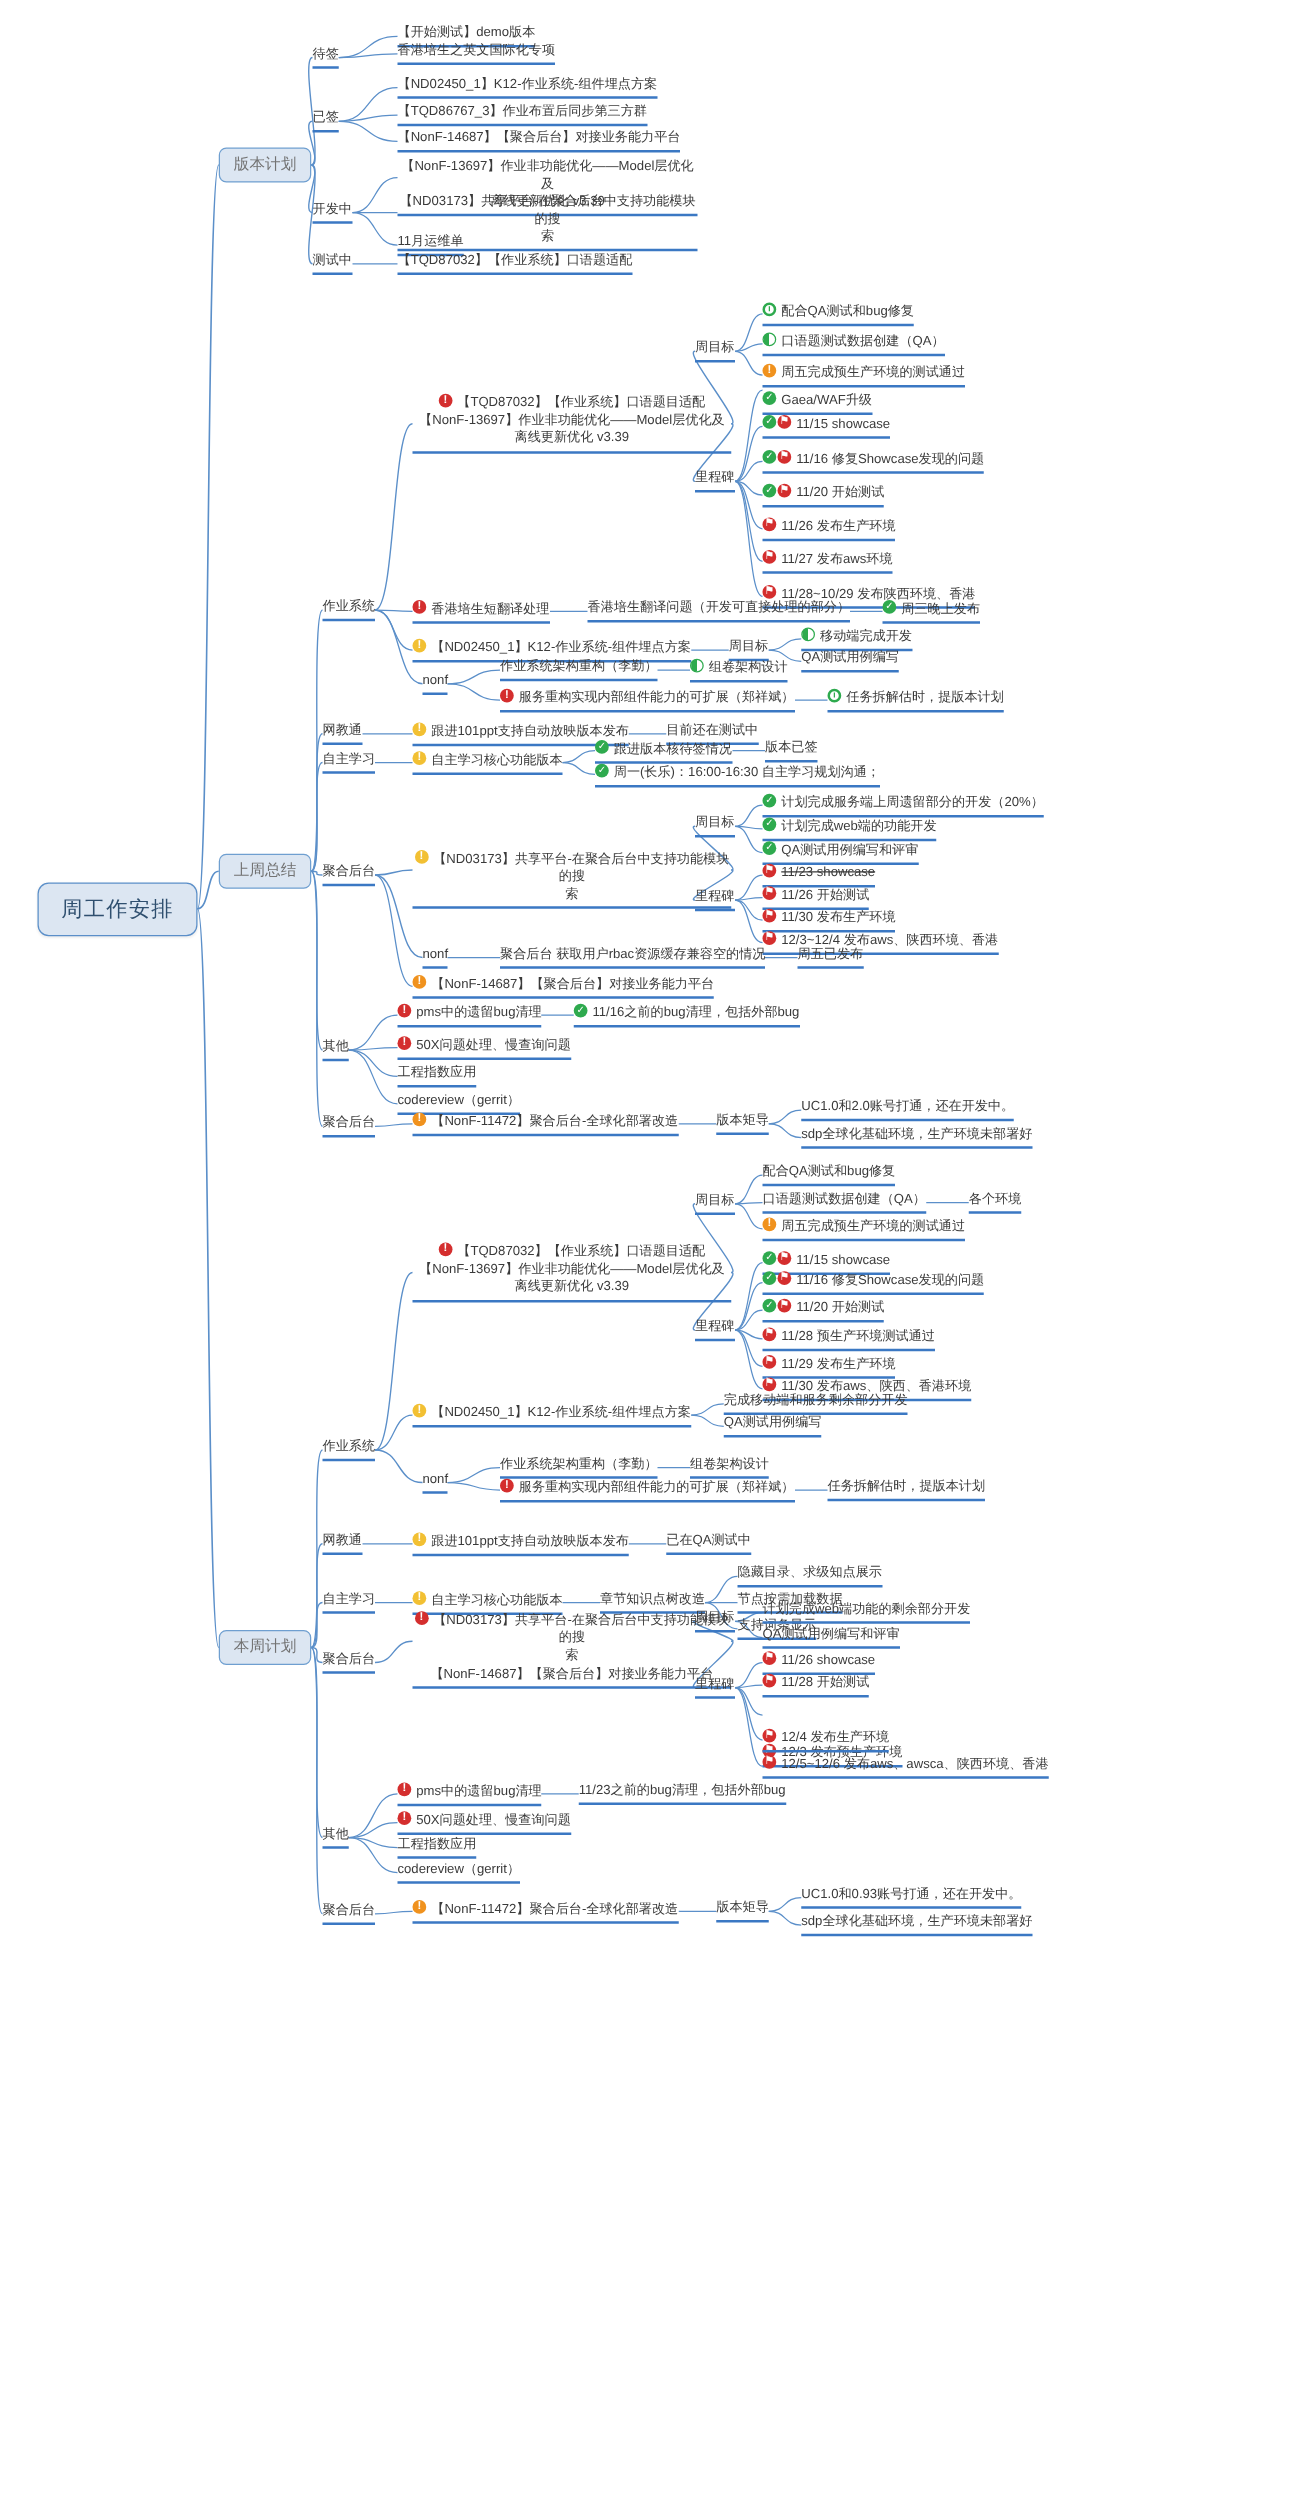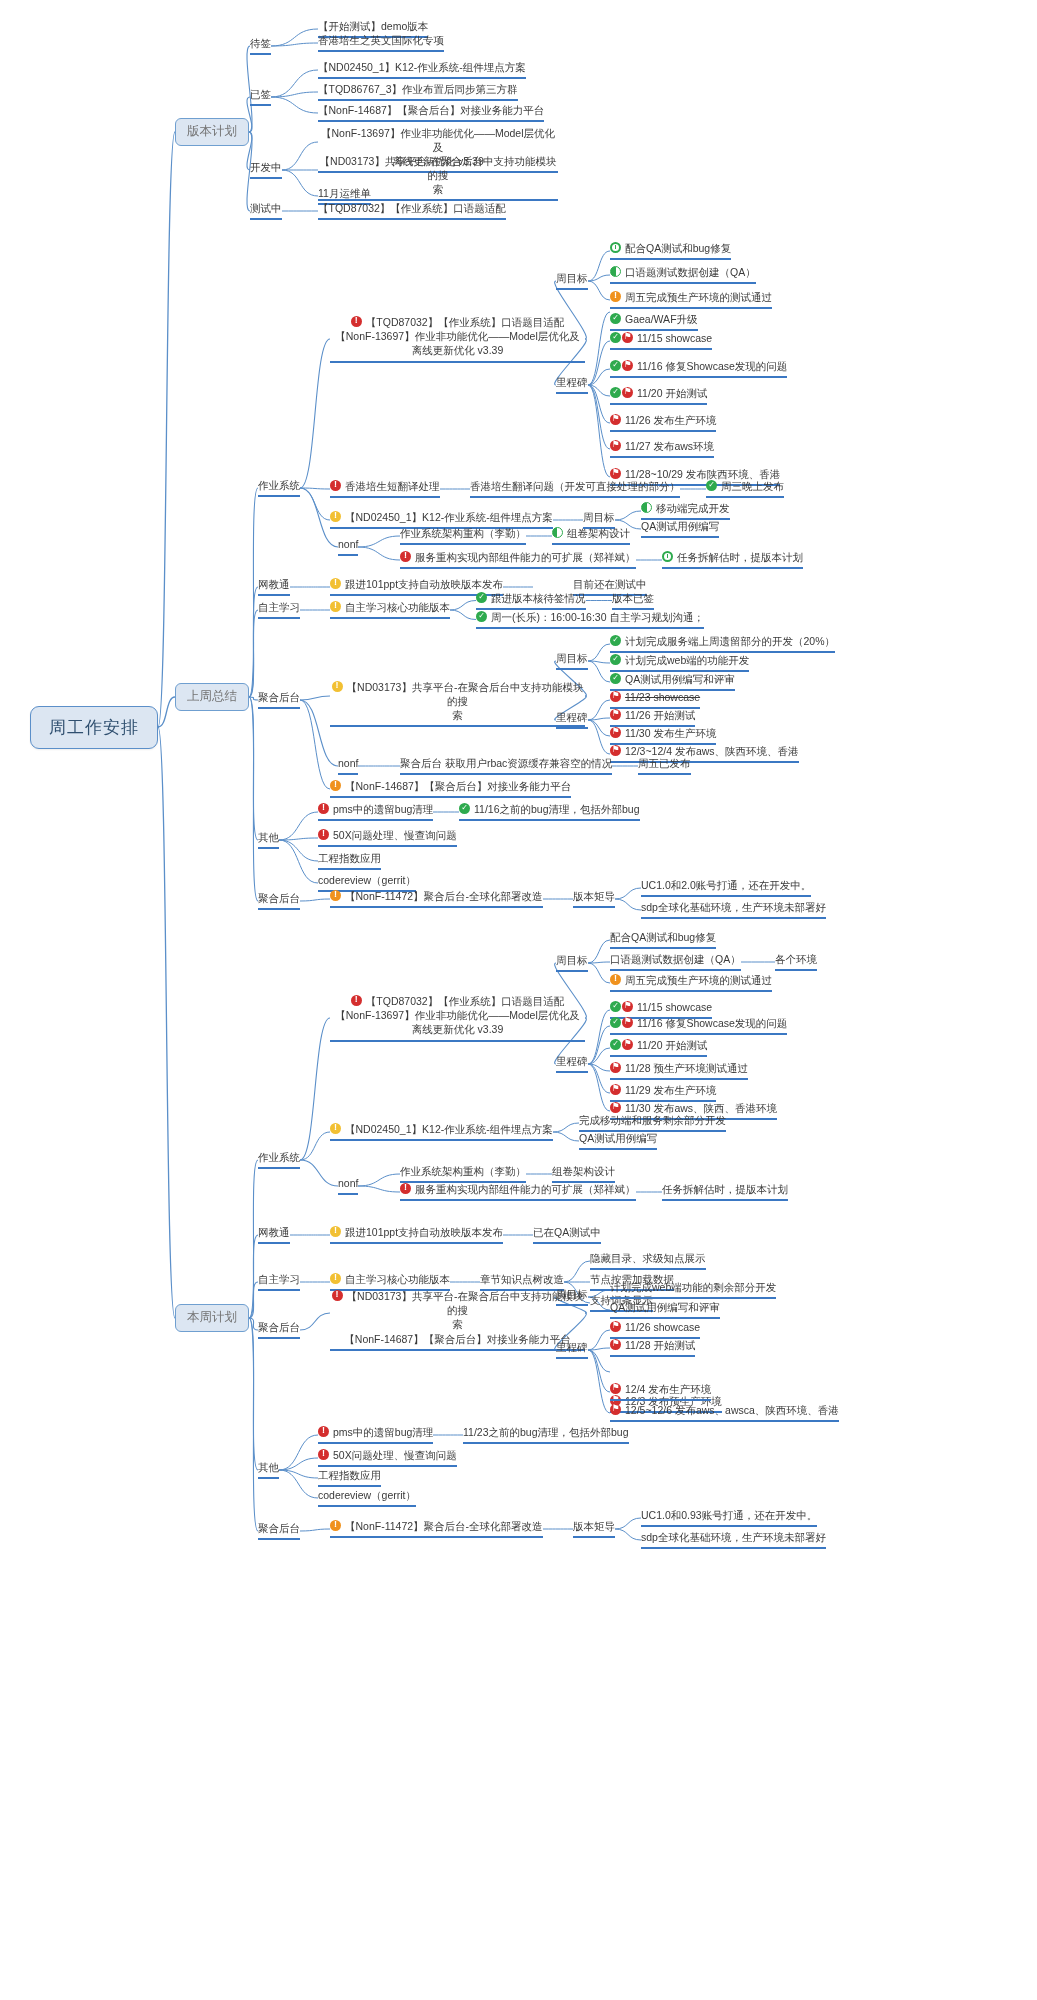--- a/index.html
+++ b/index.html
@@ -285,21 +285,21 @@
       <div class="node topic" style="left: 583px; top: 511px;"><span>周目标</span></div>
       <div class="node topic" style="left: 641px; top: 502px;"><span class="ico ico-half"></span><span>移动端完成开发</span></div>
       <div class="node topic" style="left: 641px; top: 520px;"><span>QA测试用例编写</span></div>
       <div class="node lbl" style="left: 338px; top: 538px;"><span>nonf</span></div>
       <div class="node topic" style="left: 400px; top: 527px;"><span>作业系统架构重构（李勤）</span></div>
       <div class="node topic" style="left: 552px; top: 527px;"><span class="ico ico-half"></span><span>组卷架构设计</span></div>
       <div class="node topic" style="left: 400px; top: 551px;"><span class="ico ico-red"></span><span>服务重构实现内部组件能力的可扩展（郑祥斌）</span></div>
       <div class="node topic" style="left: 662px; top: 551px;"><span class="ico ico-clock"></span><span>任务拆解估时，提版本计划</span></div>
       <div class="node lbl" style="left: 258px; top: 578px;"><span>网教通</span></div>
       <div class="node topic" style="left: 330px; top: 578px;"><span class="ico ico-yellow"></span><span>跟进101ppt支持自动放映版本发布</span></div>
-      <div class="node topic" style="left: 533px; top: 578px; margin-left: 40px;"><span>目前还在测试中</span></div>
+      <div class="node topic" style="left: 533px; top: 578px;"><span>目前还在测试中</span></div>
       <div class="node lbl" style="left: 258px; top: 601px;"><span>自主学习</span></div>
       <div class="node topic" style="left: 330px; top: 601px;"><span class="ico ico-yellow"></span><span>自主学习核心功能版本</span></div>
       <div class="node topic" style="left: 476px; top: 591.5px;"><span class="ico ico-green"></span><span>跟进版本核待签情况</span></div>
       <div class="node topic" style="left: 612px; top: 591.5px;"><span>版本已签</span></div>
       <div class="node topic" style="left: 476px; top: 610.5px;"><span class="ico ico-green"></span><span>周一(长乐)：16:00-16:30 自主学习规划沟通；</span></div>
       <div class="node lbl" style="left: 258px; top: 691px;"><span>聚合后台</span></div>
       <div class="node topic multiline" style="left: 330px; top: 679.5px; width: 255px;"><span class="ico ico-yellow"></span><span>【ND03173】共享平台-在聚合后台中支持功能模块的搜<br>索</span></div>
       <div class="node lbl" style="left: 556px; top: 652px;"><span>周目标</span></div>
       <div class="node topic" style="left: 610px; top: 635px;"><span class="ico ico-green"></span><span>计划完成服务端上周遗留部分的开发（20%）</span></div>
       <div class="node topic" style="left: 610px; top: 654px;"><span class="ico ico-green"></span><span>计划完成web端的功能开发</span></div>

